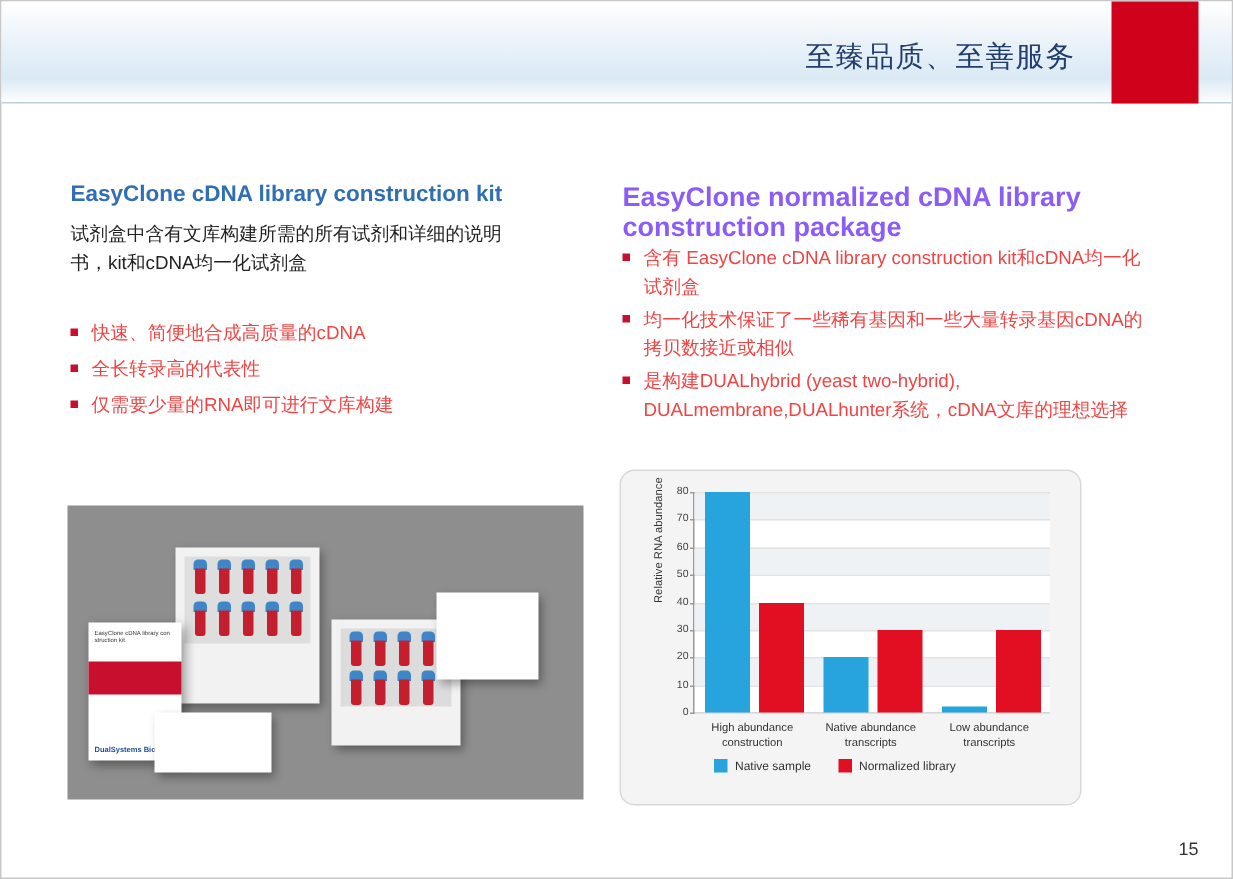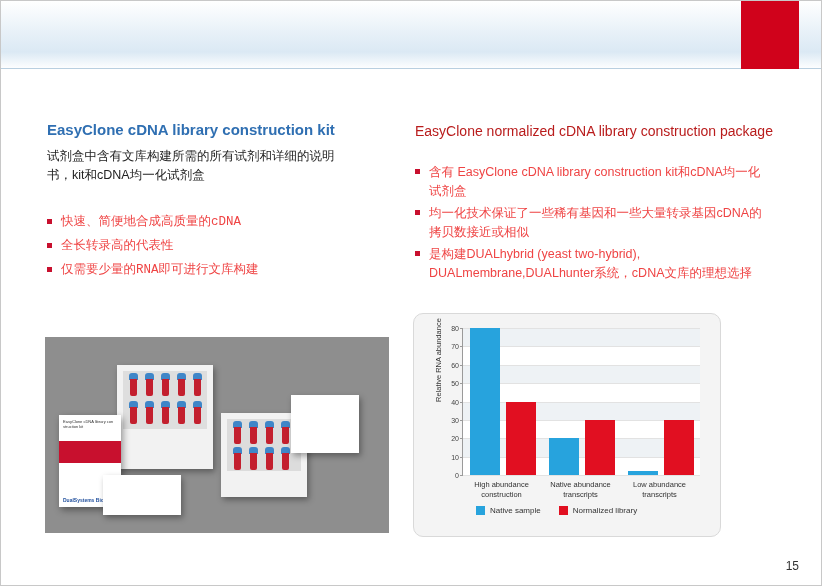--- a/index.html
+++ b/index.html
@@ -103,31 +103,30 @@
     left: 0;
     top: 6px;
     width: 5px;
     height: 5px;
     background: #c8102e;
   }
   #left-bullets {
     left: 46px;
     top: 212px;
     width: 320px;
-    font-family: Liberation Mono, monospace;
   }
   
   .right-title {
     position: absolute;
     left: 414px;
     top: 120px;
     width: 360px;
-    font-size: 14px;
-    color: #b91c1c;
-    font-weight: normal;
+    font-size: 18px;
+    color: #8b5cf6;
+    font-weight: bold;
     line-height: 20px;
   }
   #right-bullets {
     left: 414px;
     top: 162px;
     width: 350px;
   }
   #right-bullets li {
     line-height: 19px;
     margin-bottom: 3px;
@@ -303,20 +302,21 @@
     color: #333333;
   }
 </style>
 </head>
 <body>
 
 <div class="slide">
 
   <div class="header-band"></div>
   <div class="header-rule"></div>
+  <div class="header-title">至臻品质、至善服务</div>
   <div class="header-redblock"></div>
 
   <div class="sub-title">EasyClone cDNA library construction kit</div>
   <div class="left-para">试剂盒中含有文库构建所需的所有试剂和详细的说明书，kit和cDNA均一化试剂盒</div>
 
   <ul class="bullet-list" id="left-bullets">
     <li>快速、简便地合成高质量的cDNA</li>
     <li>全长转录高的代表性</li>
     <li>仅需要少量的RNA即可进行文库构建</li>
   </ul>

